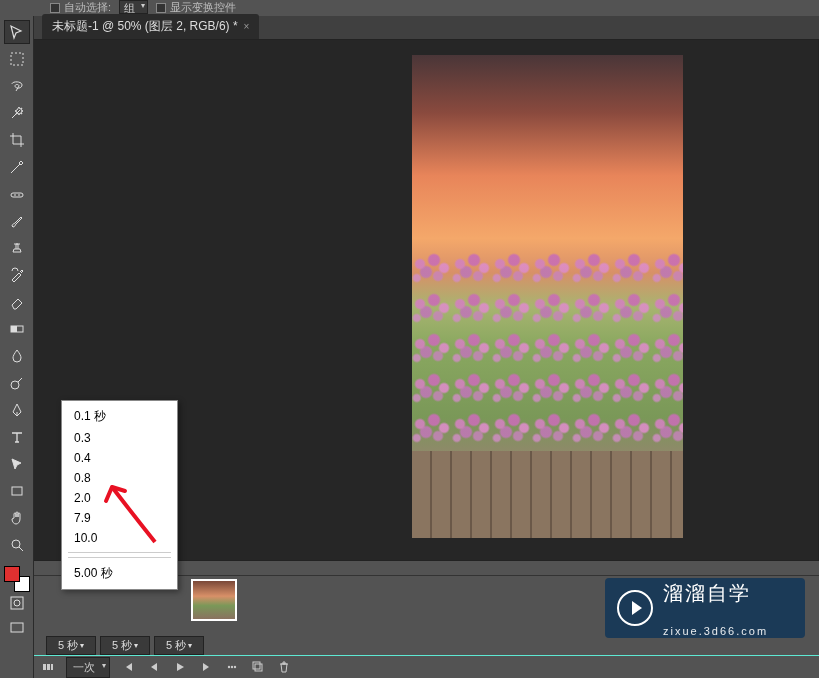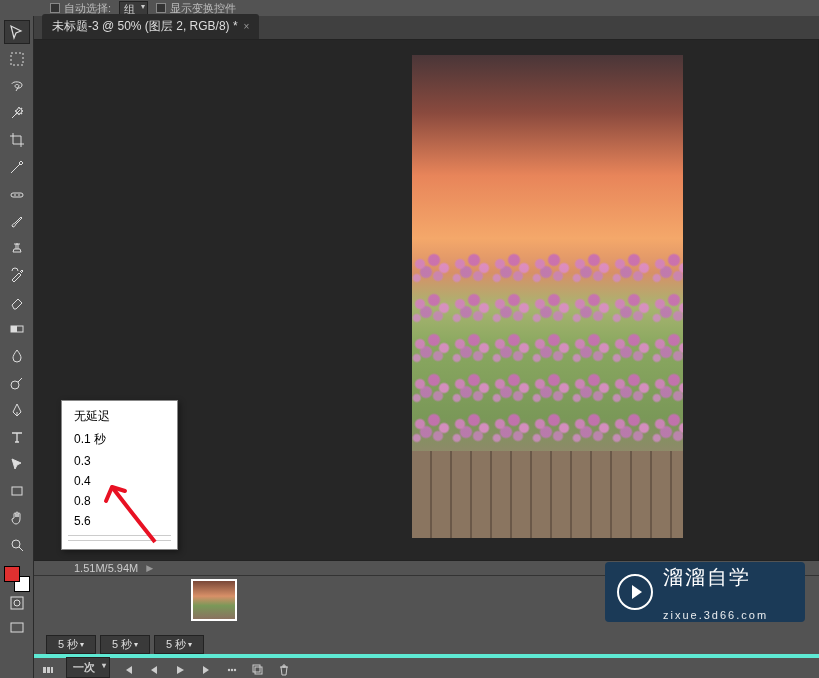--- a/index.html
+++ b/index.html
@@ -11,21 +11,21 @@
       color: #ccc;
       overflow: hidden;
       position: relative;
     }
 
     
     .top-bar {
       height: 16px;
       background: #535353;
       display: flex;
-      align-items: center;
+      align-items: flex-start;
       padding-left: 50px;
       gap: 8px;
     }
     .top-bar .cb { display: inline-flex; align-items: center; gap: 4px; font-size: 11px; color: #bbb; }
     .top-bar .cb .box { width: 10px; height: 10px; border: 1px solid #888; background: #333; }
     .mini-sel { background: #3a3a3a; border: 1px solid #222; padding: 0 12px 0 4px; font-size: 11px; color: #ccc; position: relative; height: 14px; }
     .mini-sel::after { content: "▾"; position: absolute; right: 2px; font-size: 8px; top: 0; }
 
     
     .tool-col {
@@ -162,25 +162,24 @@
       border: 1px solid #222;
       cursor: pointer;
       display: flex; justify-content: center; align-items: center;
       gap: 2px;
       margin-top: 2px;
     }
     .frame-delay .dd { font-size: 8px; }
 
     .tl-controls {
       height: 24px;
-      border-top: 4px solid #5eead4;
-      display: flex; align-items: flex-end;
+      border-top: 1px solid #5eead4;
+      display: flex; align-items: center;
       padding: 0 6px;
       gap: 10px;
-      font-weight: bold;
     }
     .tl-controls .loop-sel {
       background: #3a3a3a; border: 1px solid #222;
       padding: 2px 14px 2px 6px; font-size: 11px; position: relative;
     }
     .tl-controls .loop-sel::after { content: "▾"; position: absolute; right: 3px; font-size: 8px; top: 3px; }
     .tl-controls .btn { width: 16px; height: 16px; color: #ccc; display: flex; align-items: center; justify-content: center; cursor: pointer; font-size: 11px; }
     .tl-controls .btn svg { width: 12px; height: 12px; }
 
     
@@ -207,21 +206,21 @@
       position: absolute;
       left: 100px; top: 477px;
       width: 70px; height: 70px;
       z-index: 200;
       pointer-events: none;
     }
 
     
     .watermark {
       position: absolute;
-      right: 14px; bottom: 56px;
+      right: 14px; bottom: 40px;
       width: 200px; height: 60px;
       background: #1b3a57;
       display: flex; align-items: center;
       border-radius: 4px;
       padding: 6px 12px;
       gap: 10px;
     }
     .watermark .play-circ {
       width: 36px; height: 36px; border: 2px solid #fff; border-radius: 50%;
       display: flex; align-items: center; justify-content: center;
@@ -372,21 +371,21 @@
     </div>
   <div class="tool-btn small">
       <svg viewBox="0 0 16 16">
         <rect x="2" y="3" width="12" height="9" fill="none" stroke="#ddd"></rect>
       </svg>
     </div>
 </div>
 
 <div class="doc-tabs">
   <div class="doc-tab">
-    <span>未标题-3 @ 50% (图层 2, RGB/8) *</span>
+    <span>未标题-1 @ 50% (图层 2, RGB/6) *</span>
     <span class="cx">×</span>
   </div>
 </div>
 
 <div class="canvas-area">
   <div class="canvas-img"></div>
 </div>
 
 <div class="timeline">
   <div class="tl-info">
@@ -459,28 +458,30 @@
       </span>
     <span class="btn">
         <svg viewBox="0 0 12 12">
           <path d="M3 3h6l-1 8H4zM2 3h8M5 1h2v2H5z" fill="none" stroke="#ccc"></path>
         </svg>
       </span>
   </div>
 </div>
 
 <div class="delay-menu">
-  <div class="item">无延迟</div>
   <div class="item">0.1 秒</div>
   <div class="item">0.3</div>
   <div class="item">0.4</div>
   <div class="item">0.8</div>
-  <div class="item">5.6</div>
+  <div class="item">2.0</div>
+  <div class="item">7.9</div>
+  <div class="item">10.0</div>
   <div class="sep"></div>
   <div class="sep"></div>
+  <div class="item">5.00 秒</div>
 </div>
 
 <svg class="arrow" viewBox="0 0 70 70">
   <path d="M 55 65 Q 35 40 12 10" fill="none" stroke="#e81123" stroke-width="4"></path>
   <path d="M 12 10 L 6 24 M 12 10 L 25 14" fill="none" stroke="#e81123" stroke-width="4" stroke-linecap="round"></path>
 </svg>
 
 <div class="watermark">
   <div class="play-circ"></div>
   <div class="wm-text">

